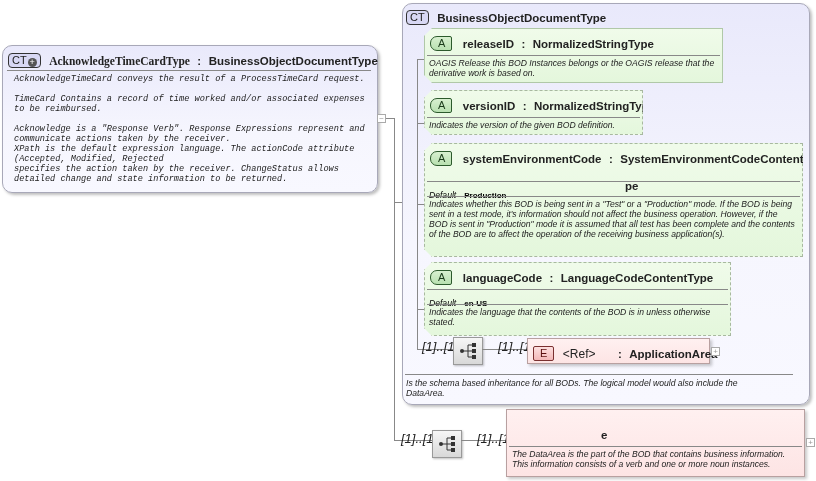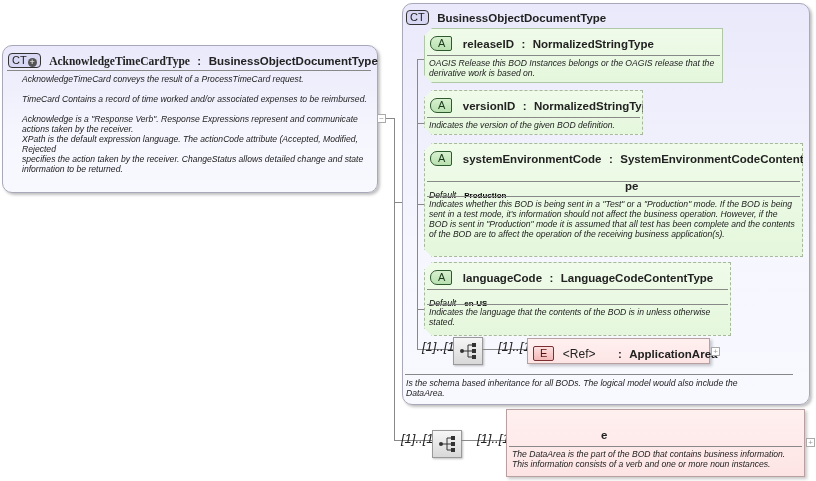--- a/index.html
+++ b/index.html
@@ -75,21 +75,21 @@
 <body>
 
 <div class="abs box-ct" style="left:2px; top:45px; width:374px; height:146px;">
   <div class="abs" style="left:5px; top:5px; white-space:nowrap;">
     <span class="badge badge-ct"><span>CT</span><span style="display:inline-block;width:9px;height:9px;border-radius:50%;background:#555;color:#fff;font-size:9px;line-height:9px;text-align:center;margin-left:1px;vertical-align:-1px;">+</span></span>
     <span class="title" style="margin-left:4px;font-family:Liberation Serif, serif;">AcknowledgeTimeCardType</span>
     <span class="title" style="margin:0 3px;">:</span>
     <span class="title">BusinessObjectDocumentType</span>
   </div>
   <div class="abs rule" style="left:4px; right:6px; top:24px;"></div>
-  <div class="abs desc" style="left:19px; top:28px; width:362px;">
+  <div class="abs desc" style="left:11px; top:28px; width:362px;font-family:Liberation Mono, monospace;">
     <div>AcknowledgeTimeCard conveys the result of a ProcessTimeCard request.</div>
     <div style="height:10px;"></div>
     <div>TimeCard  Contains a record of time worked and/or associated expenses to be reimbursed.</div>
     <div style="height:10px;"></div>
     <div>Acknowledge is a "Response Verb". Response Expressions represent and communicate actions taken by the receiver.</div>
     <div>XPath is the default expression language. The actionCode attribute (Accepted, Modified, Rejected</div>
     <div>specifies the action taken by the receiver. ChangeStatus allows detailed change and state information to be returned.</div>
   </div>
 </div>
 

